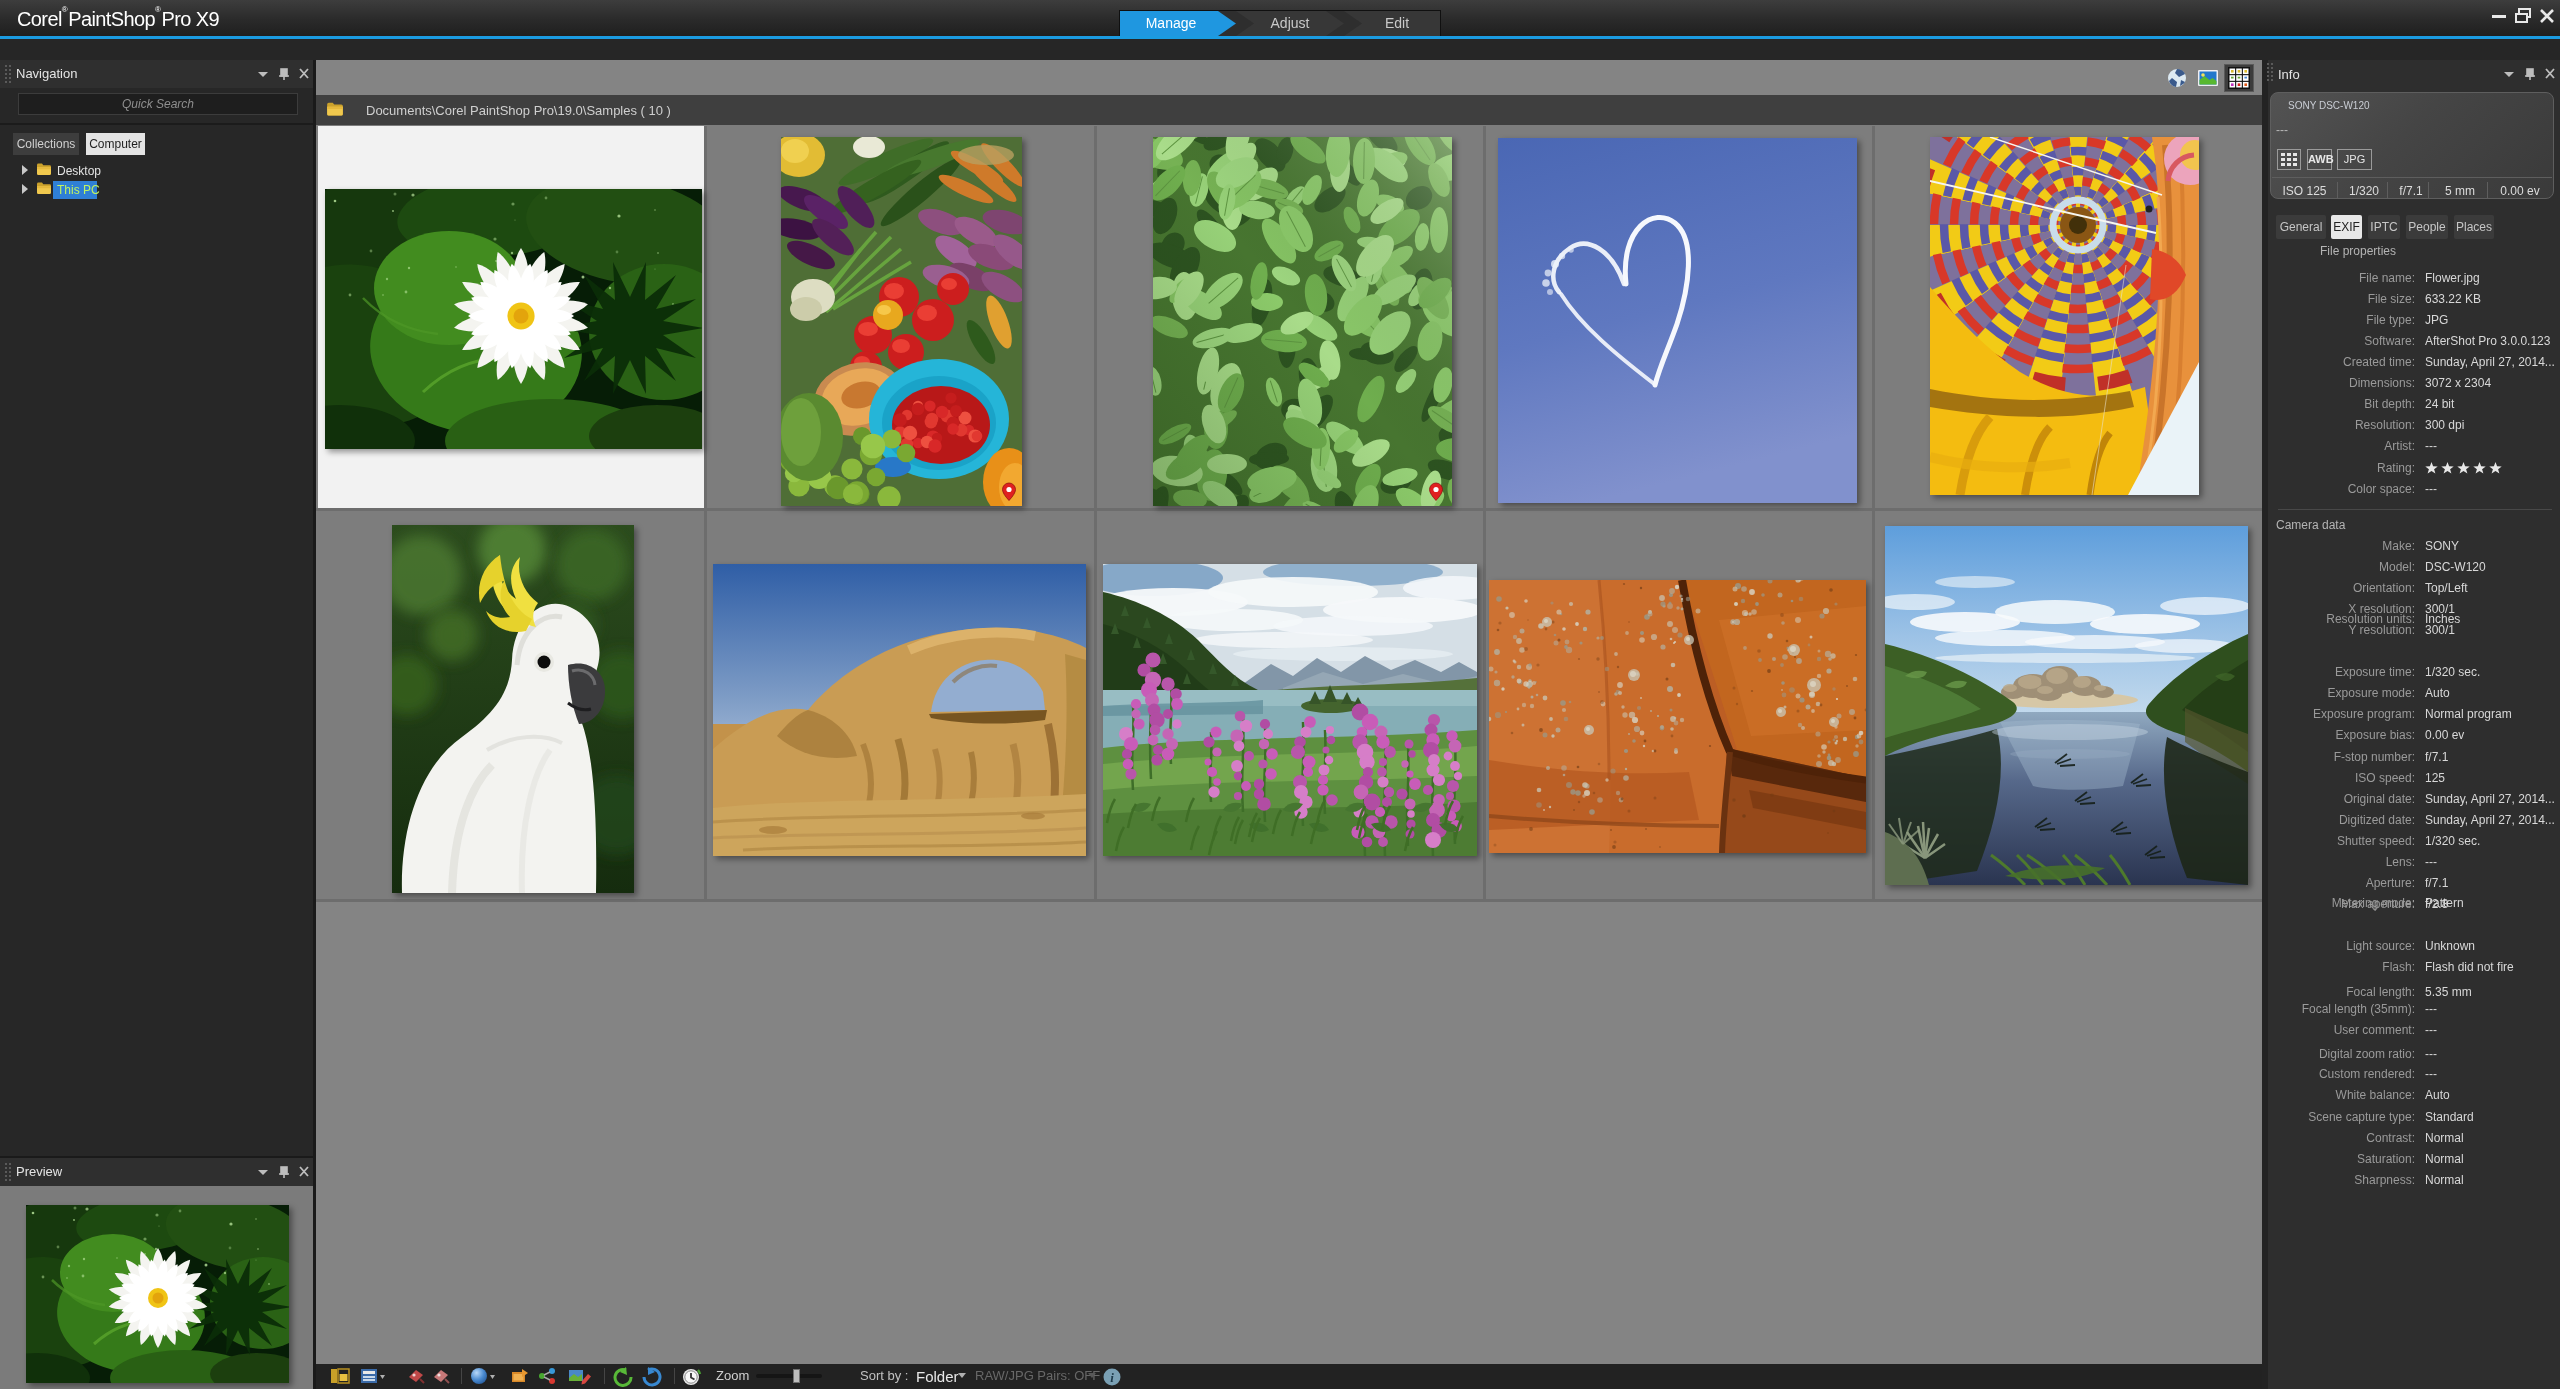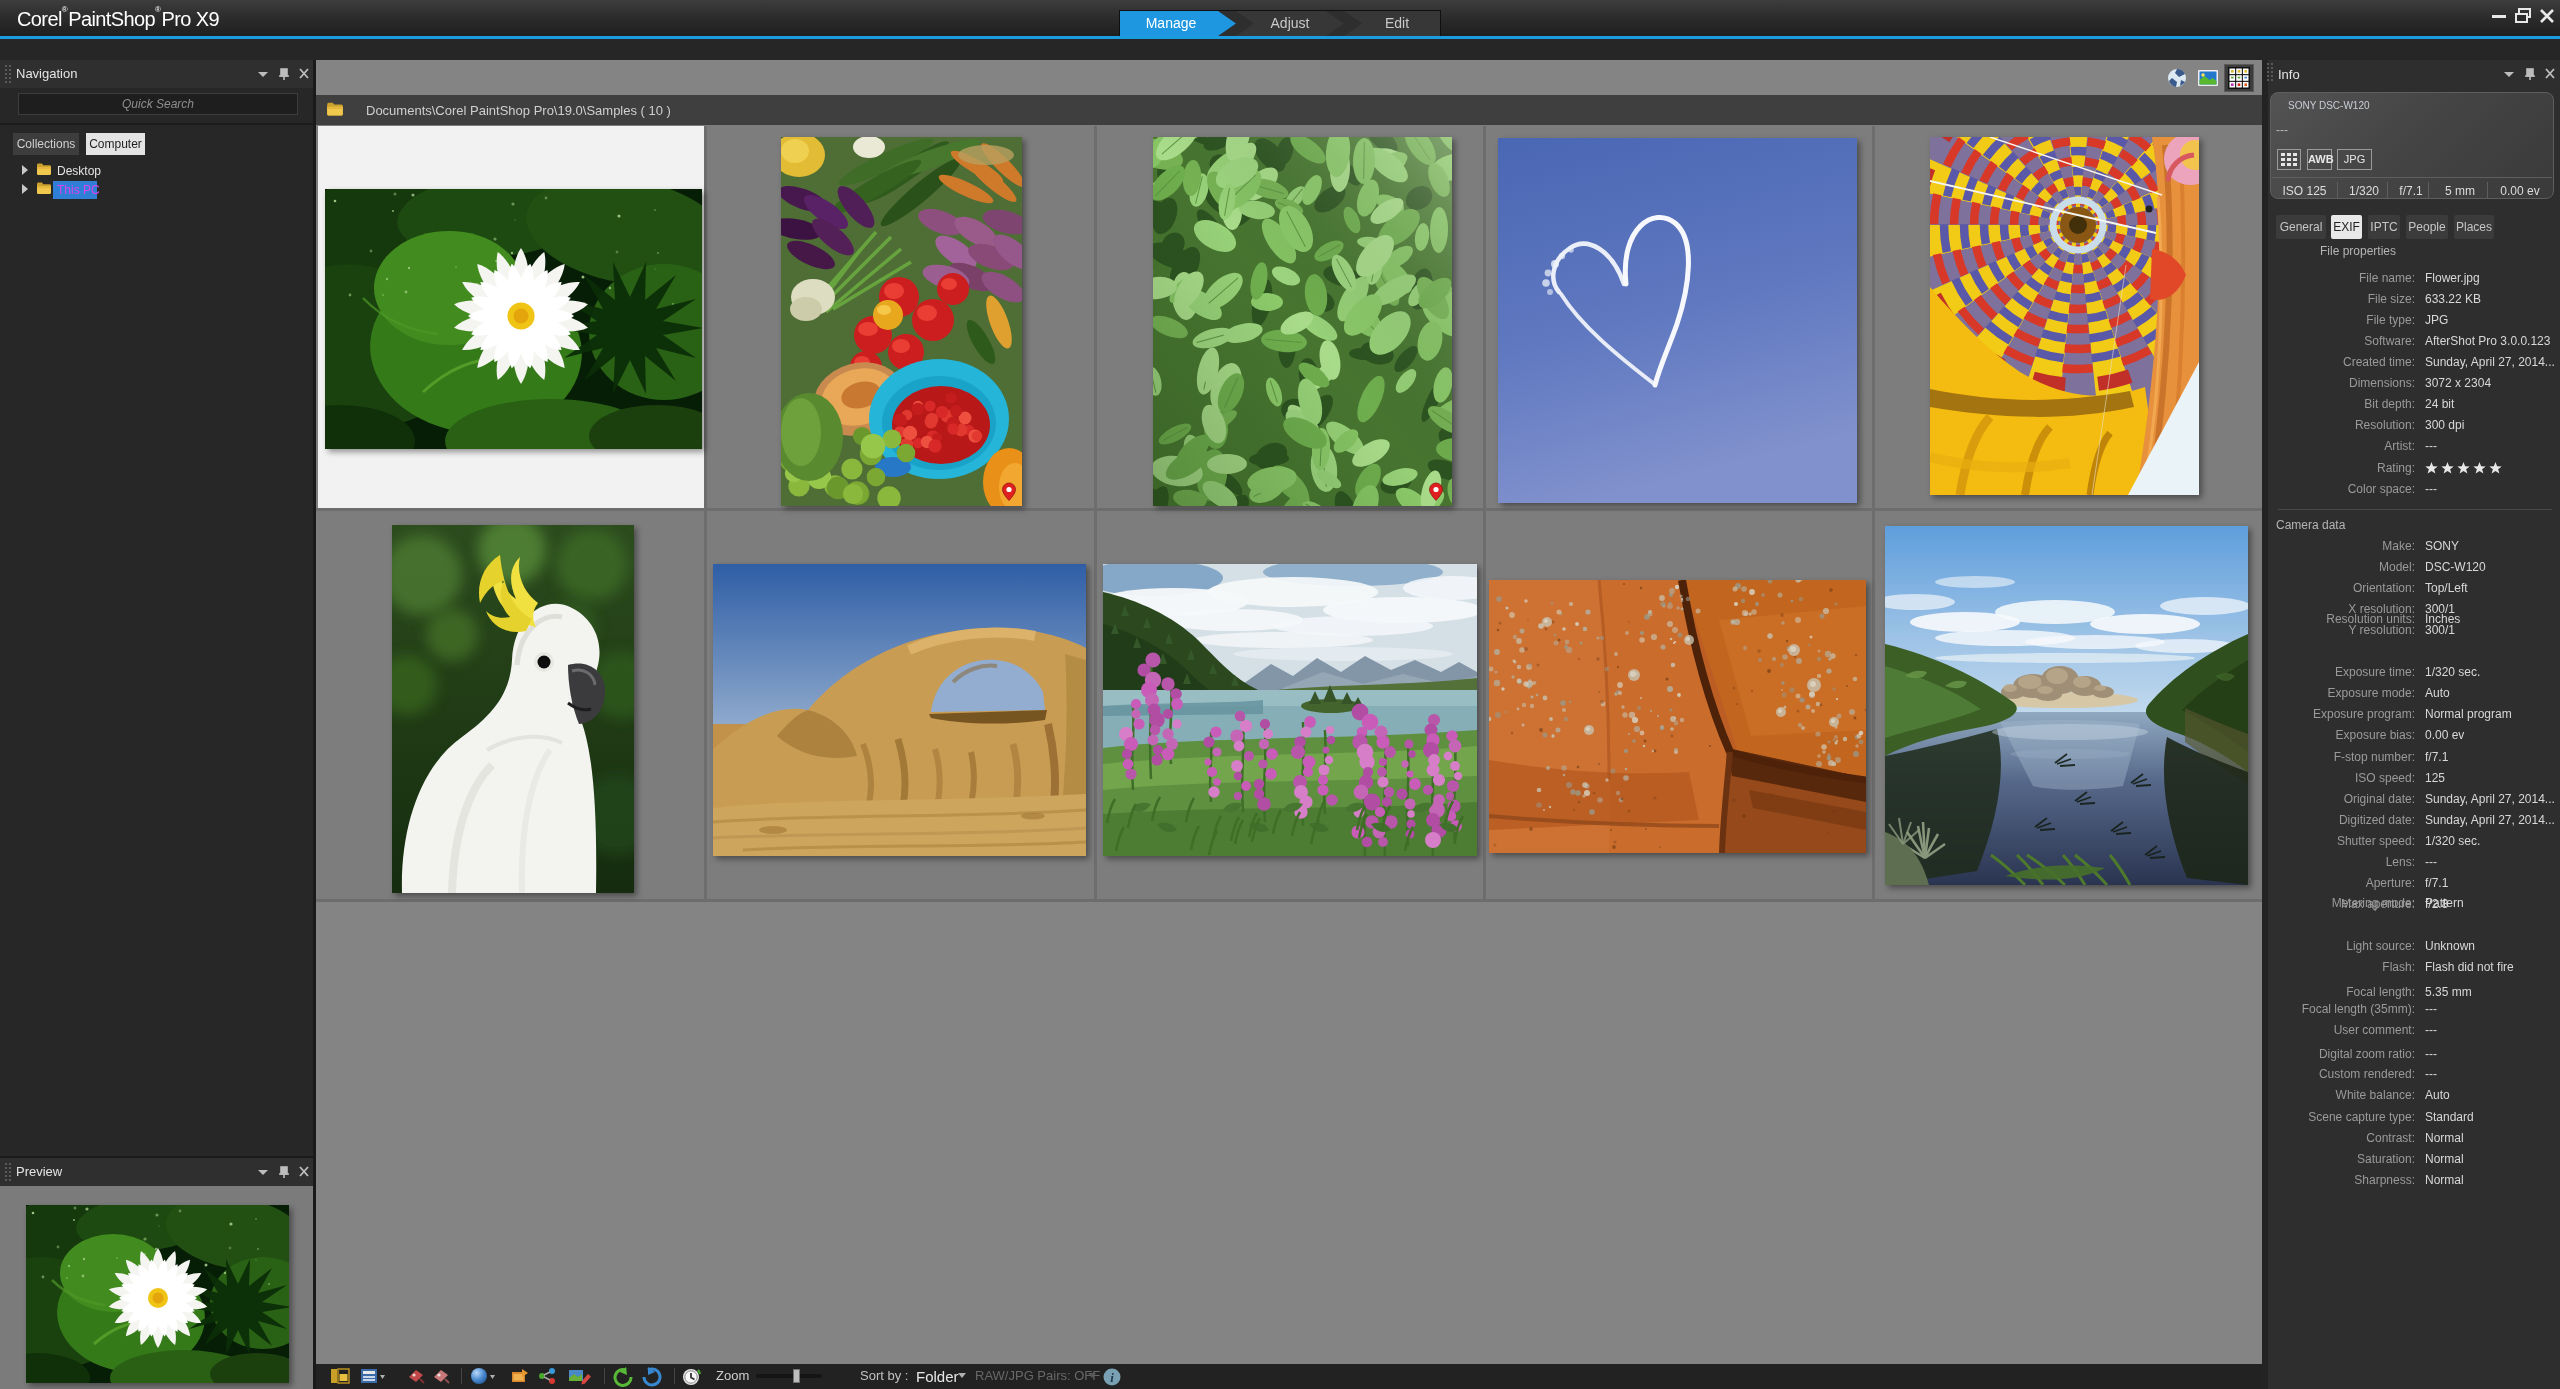--- a/index.html
+++ b/index.html
@@ -99,21 +99,21 @@
         <path d="M1 5.2 h14 v2 h-14 Z" fill="#e5b83c"></path>
       </svg></div>
 <div class="tree" style="left:57px;top:164px;">Desktop</div>
 <div class="abs" style="left:22px;top:184px;width:0;height:0;border-left:6px solid #c8c8c8;border-top:5px solid transparent;border-bottom:5px solid transparent;"></div>
 <div class="abs" style="left:36px;top:181px;"><svg width="16" height="14" viewBox="0 0 16 14">
         <path d="M1 3 q0-1.4 1.4-1.4 h3.6 l1.3 1.6 h6.3 q1.4 0 1.4 1.4 v7 q0 1.4 -1.4 1.4 h-11.2 q-1.4 0 -1.4 -1.4 Z" fill="#caa12c"></path>
         <path d="M1 5.2 h14 v6.4 q0 1.4 -1.4 1.4 h-11.2 q-1.4 0 -1.4 -1.4 Z" fill="#f0c84e"></path>
         <path d="M1 5.2 h14 v2 h-14 Z" fill="#e5b83c"></path>
       </svg></div>
 <div class="abs" style="left:53px;top:181px;width:44px;height:18px;background:#2f7fd6;"></div>
-<div class="tree" style="left:57px;top:183px;color:#d946ef;">This PC</div>
+<div class="tree" style="left:57px;top:183px;color:#bef264;">This PC</div>
 <div class="abs" style="left:0;top:1156px;width:313px;height:2px;background:#1a1a1a;"></div>
 <div class="panelhdr abs" style="top:1158px;">
       <div class="grip"></div>
       <span class="ttl">Preview</span>
     </div>
 <svg class="abs" style="left:256px;top:1165px;" width="56" height="14" viewBox="0 0 56 14">
       <path d="M2 5 l5 5 5-5 z" fill="#bdbdbd"></path>
       <g stroke="#bdbdbd" stroke-width="1.6" fill="none">
         <rect x="25" y="2" width="6" height="7" fill="#bdbdbd"></rect>
         <path d="M28 9 v4 M23 9 h10"></path>

